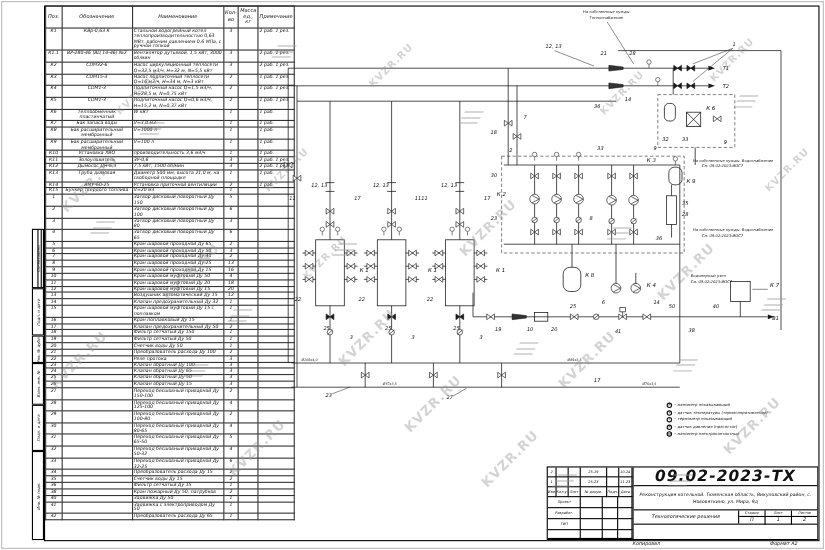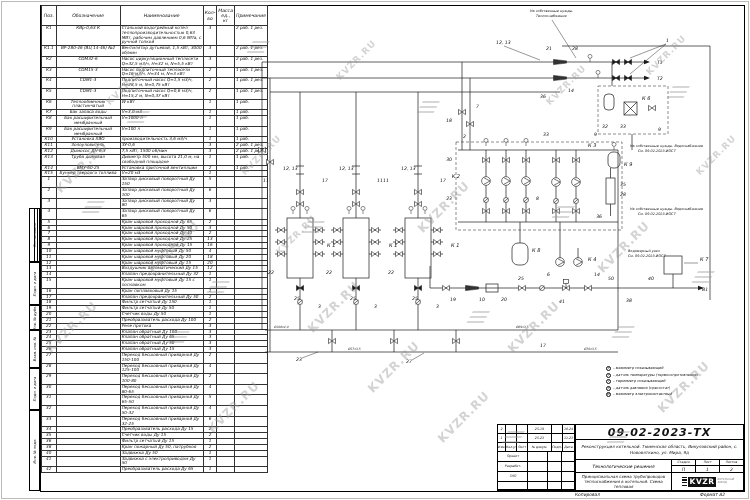--- a/index.html
+++ b/index.html
@@ -51,21 +51,21 @@
   .tb .c{border-right:0.5px solid #000;border-bottom:0.5px solid #000;overflow:hidden;}
   .tb-left{width:78px;display:flex;flex-direction:column;border-right:1px solid #000;}
   .tb-row{display:flex;height:9px;}
   .tb-row.tall{height:10px;}
   .tb-row .c{font-size:3.2px;font-style:italic;text-align:center;line-height:9px;color:#111;}
   .ci{width:8px;}.ck{width:11px;}.cl{width:11px;}.cd{width:24px;}.cp{width:11px;}.cdt{width:13px;flex:1;}
   .crole{width:30px;text-align:left;padding-left:1px;}
   .cr2{width:20px;}.cr3{width:14px;}.cr4{width:14px;flex:1;}
   .tb-right{flex:1;display:flex;flex-direction:column;}
   .tb-num{height:17px;border-bottom:0.8px solid #000;display:flex;align-items:center;justify-content:center;
-      font-size:11px;font-style:italic;font-weight:bold;letter-spacing:1px;color:#111;}
+      font-size:14px;font-style:italic;font-weight:bold;letter-spacing:1px;color:#111;}
   .tb-obj{height:22px;border-bottom:0.8px solid #000;padding:1px 4px;font-size:4.2px;font-style:italic;
       text-align:center;line-height:1.4;color:#111;display:flex;align-items:center;justify-content:center;}
   .tb-mid{height:13px;display:flex;border-bottom:0.8px solid #000;}
   .tb-sec{width:96px;border-right:0.8px solid #000;display:flex;align-items:center;justify-content:center;
       font-size:4.4px;font-style:italic;color:#111;}
   .tb-sll{flex:1;display:flex;flex-direction:column;}
   .tb-sll .hd{display:flex;height:6px;border-bottom:0.5px solid #000;}
   .tb-sll .vl{display:flex;flex:1;}
   .tb-sll .s{flex:1;border-right:0.5px solid #000;font-size:3.2px;font-style:italic;text-align:center;
       line-height:5.5px;color:#111;}
@@ -1004,28 +1004,20 @@
             <div class="s">Лист</div>
             <div class="s">Листов</div>
           </div>
           <div class="vl">
             <div class="s">П</div>
             <div class="s">1</div>
             <div class="s">2</div>
           </div>
         </div>
       </div>
-      <div class="tb-bot">
-        <div class="tb-title">Принципиальная схема трубопроводов теплоснабжения в котельной. Схема тепловая</div>
-        <div class="tb-logo">
-          <span class="logo-bars"></span>
-          <span class="logo-box">KVZR</span>
-          <span class="logo-sub">КОТЕЛЬНЫЙ ЗАВОД</span>
-        </div>
-      </div>
     </div>
   </div>
 
   <div class="under" style="left:575px;">Копировал</div>
   <div class="under" style="left:700px;">Формат А2</div>
 
   <div class="wm-layer">
     <span class="wm" style="left:48px;top:160px;">KVZR.RU</span>
     <span class="wm" style="left:38px;top:320px;">KVZR.RU</span>
     <span class="wm small" style="left:100px;top:80px;">KVZR.RU</span>

